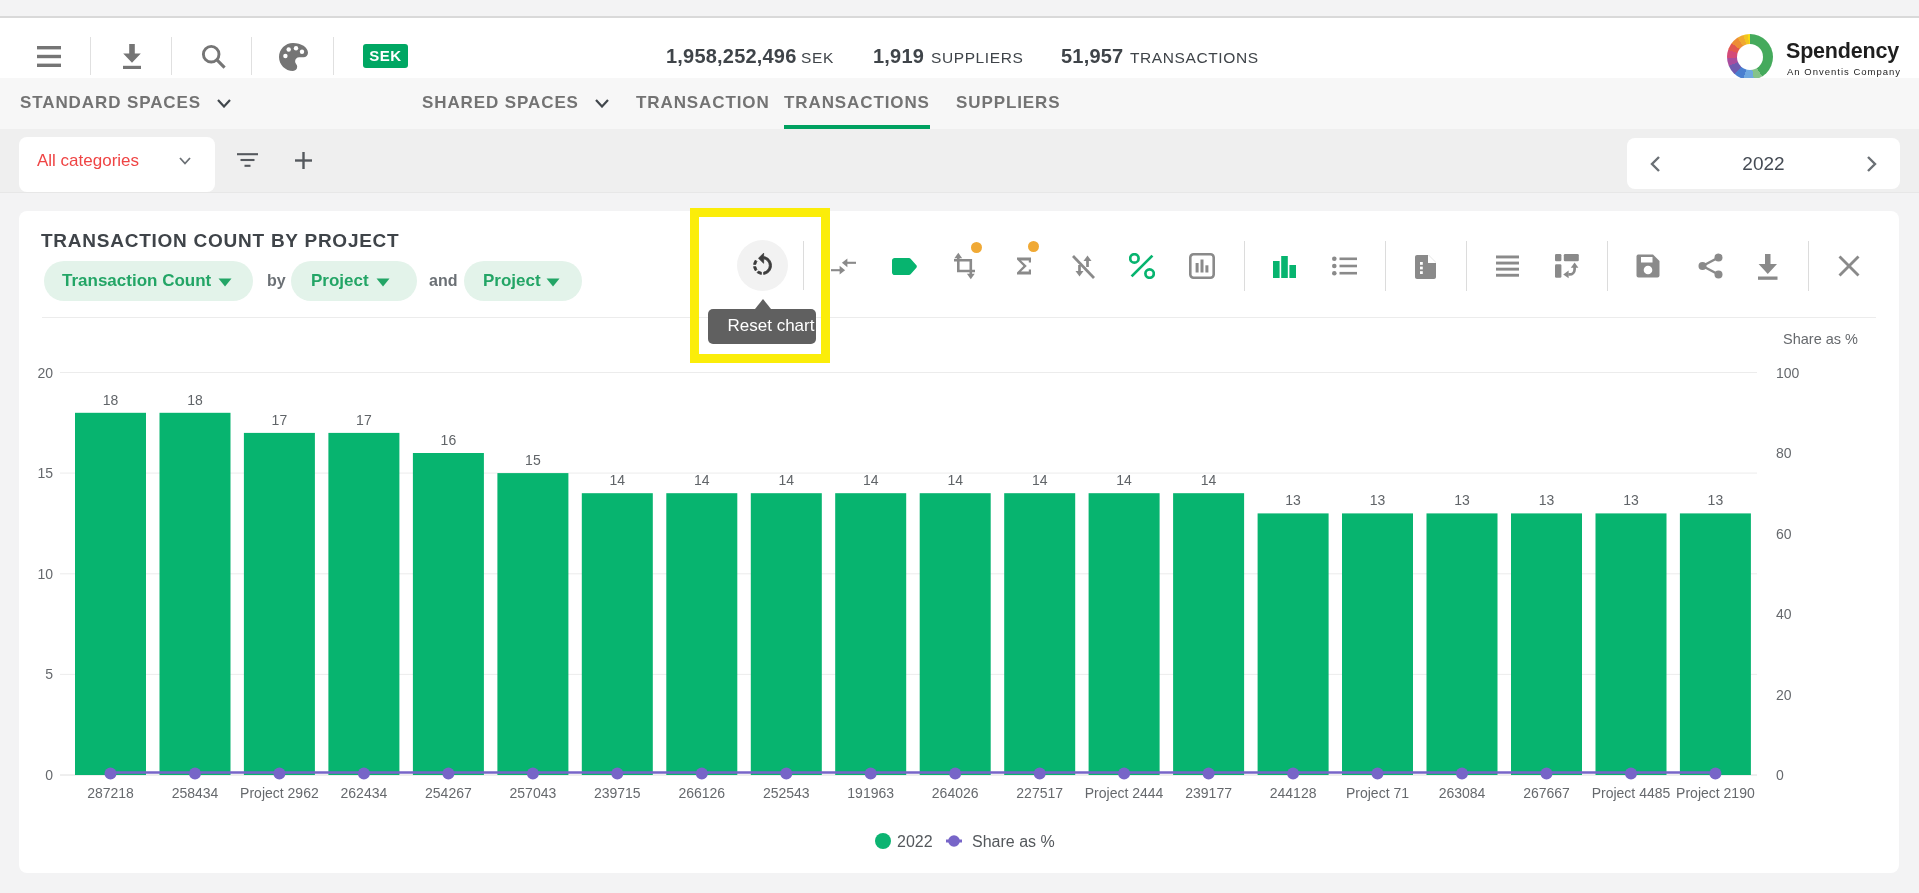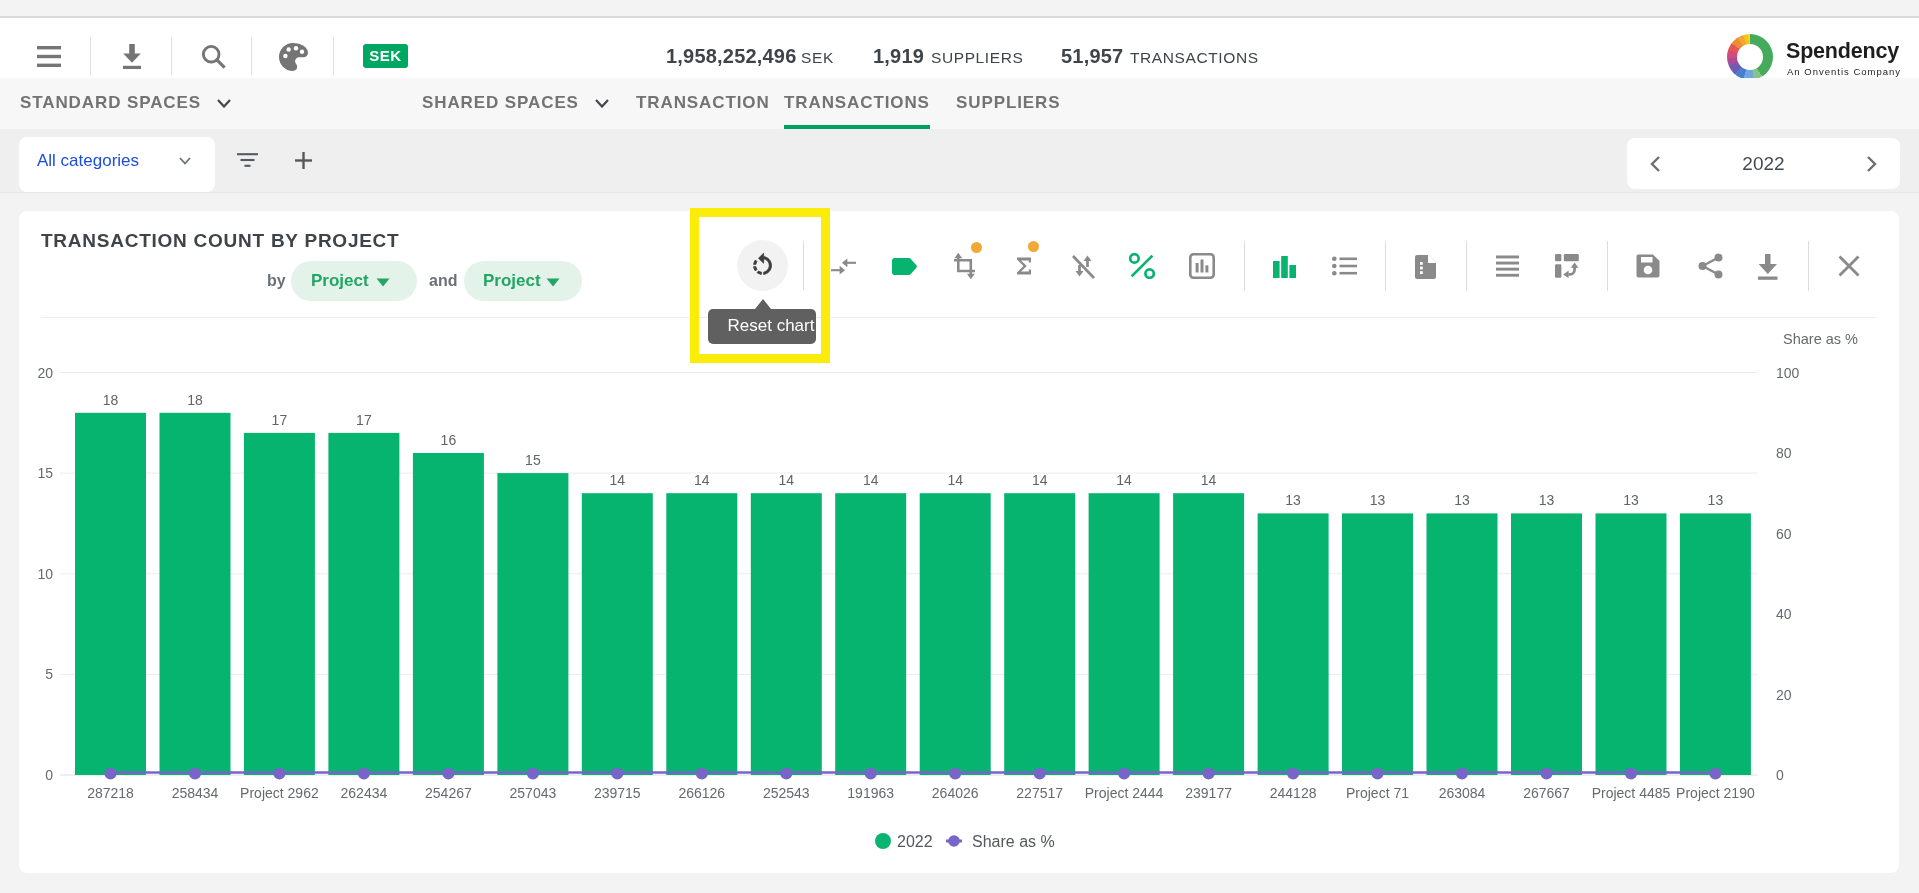--- a/index.html
+++ b/index.html
@@ -6,21 +6,21 @@
 .abs { position:absolute; }
 #header { position:absolute; left:0; top:16px; width:1919px; height:77px; background:#fff; border-top:2px solid #d9d9d9; border-bottom:1px solid #22c55e; }
 .vsep { position:absolute; top:19px; width:1px; height:38px; background:#e0e0e0; }
 #sek { position:absolute; left:363px; top:26px; width:45px; height:24px; background:#00a763; color:#fff; font-weight:bold; font-size:15px; letter-spacing:.5px; text-align:center; line-height:24px; border-radius:3px; }
 .statn { position:absolute; top:0; height:77px; line-height:77px; font-size:20px; font-weight:bold; color:#3f4449; letter-spacing:.2px; white-space:nowrap; }
 .statl { position:absolute; top:1px; height:77px; line-height:77px; font-size:15.5px; color:#3f4449; letter-spacing:.6px; white-space:nowrap; }
 #nav { position:absolute; left:0; top:78px; width:1919px; height:51px; background:#f7f7f7; }
 .tab { position:absolute; top:0; height:51px; line-height:49px; font-size:17px; font-weight:bold; color:#737373; letter-spacing:.9px; white-space:nowrap; }
 .tabcaret { display:inline-block; margin-left:16px; }
 #filterrow { position:absolute; left:0; top:129px; width:1919px; height:64px; background:#efefef; border-bottom:1px solid #e7e7e7; }
-#allcat { position:absolute; left:19px; top:8px; width:196px; height:55px; background:#fff; border-radius:8px; font-size:17px; color:#1d4ed8; line-height:47px; }
+#allcat { position:absolute; left:19px; top:8px; width:196px; height:55px; background:#fff; border-radius:8px; font-size:17px; color:#ef4444; line-height:47px; }
 #yearbox { position:absolute; left:1627px; top:9px; width:273px; height:51px; background:#fff; border-radius:8px; }
 #card { position:absolute; left:19px; top:211px; width:1880px; height:662px; background:#fff; border-radius:8px; }
 #cardtitle { position:absolute; left:22px; top:19px; font-size:19px; font-weight:bold; color:#3f4449; letter-spacing:.75px; }
 .pill { position:absolute; top:50px; height:40px; background:#e3f3ea; border-radius:20px; color:#23a566; font-weight:bold; font-size:17px; line-height:40px; }
 .pilljoin { position:absolute; top:50px; height:40px; line-height:40px; color:#6b7075; font-weight:bold; font-size:16px; }
 .pillcaret { position:absolute; top:16px; }
 #carddiv { position:absolute; left:23px; top:106px; width:1834px; height:1px; background:#ececec; }
 .tsep { position:absolute; top:30px; width:1px; height:50px; background:#dcdcdc; }
 #ybox { position:absolute; left:690px; top:208px; width:140px; height:155px; border:9px solid #fbED09; z-index:5; }
 #resetcirc { position:absolute; left:737px; top:240px; width:51px; height:51px; border-radius:50%; background:#f2f2f2; z-index:6; }
@@ -100,20 +100,23 @@
         <path d="M9 1 L2 8 L9 15" fill="none" stroke="#6b7075" stroke-width="2.4"></path>
       </svg>
     <div class="abs" style="left:0;top:0;width:273px;height:51px;text-align:center;line-height:51px;font-size:19px;color:#454b54">2022</div>
     <svg class="abs" style="left:240px;top:18px" width="10" height="16" viewBox="0 0 10 16">
         <path d="M1 1 L8 8 L1 15" fill="none" stroke="#6b7075" stroke-width="2.4"></path>
       </svg>
   </div>
 </div>
 <div id="card">
   <div id="cardtitle">TRANSACTION COUNT BY PROJECT</div>
+  <div class="pill" style="left:25px;width:209px"><span style="margin-left:18px">Transaction Count</span><svg class="pillcaret" style="left:174px;top:17px" width="14" height="9" viewBox="0 0 14 9">
+        <path d="M0.5 0.5 L13.5 0.5 L7 8.5 Z" fill="#23a566"></path>
+      </svg></div>
   <div class="pilljoin" style="left:248px">by</div>
   <div class="pill" style="left:272px;width:126px"><span style="margin-left:20px">Project</span><svg class="pillcaret" style="left:85px;top:17px" width="14" height="9" viewBox="0 0 14 9">
         <path d="M0.5 0.5 L13.5 0.5 L7 8.5 Z" fill="#23a566"></path>
       </svg></div>
   <div class="pilljoin" style="left:410px">and</div>
   <div class="pill" style="left:445px;width:118px"><span style="margin-left:19px">Project</span><svg class="pillcaret" style="left:82px;top:17px" width="14" height="9" viewBox="0 0 14 9">
         <path d="M0.5 0.5 L13.5 0.5 L7 8.5 Z" fill="#23a566"></path>
       </svg></div>
   <div id="carddiv"></div>
   <svg class="abs" style="left:811.5px;top:45.5px" width="25" height="19" viewBox="0 0 25 19">

